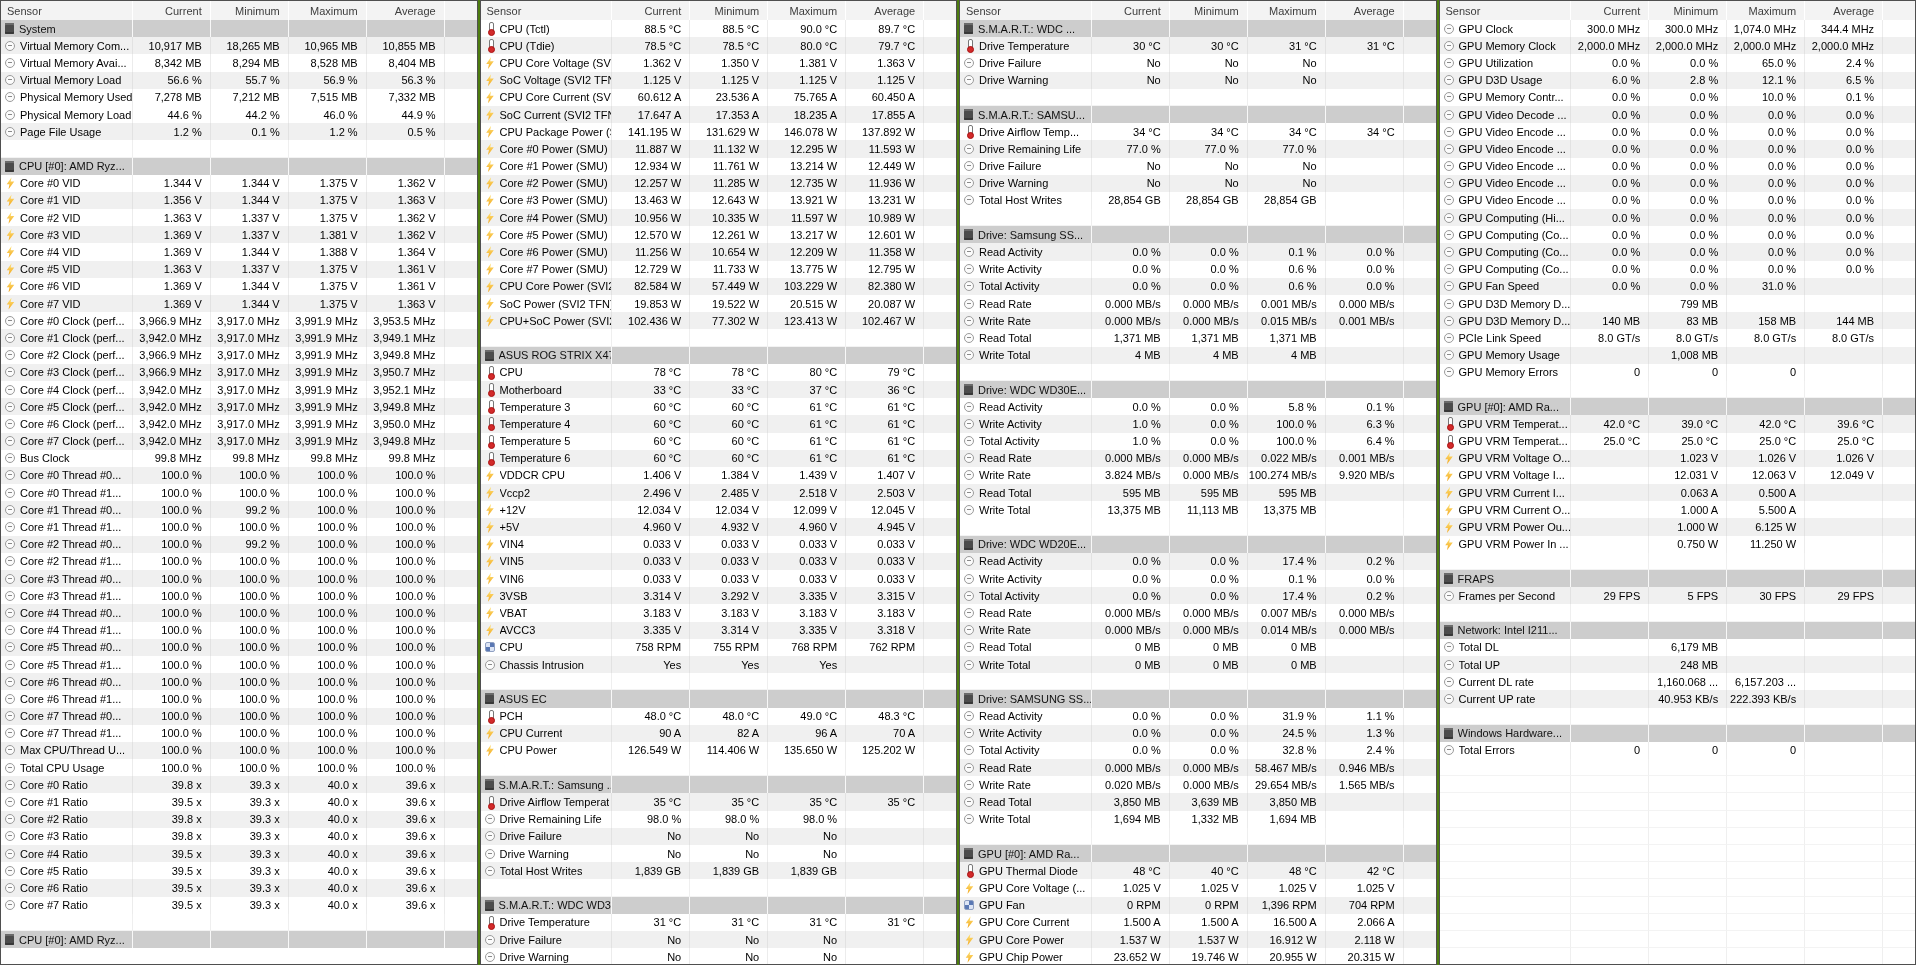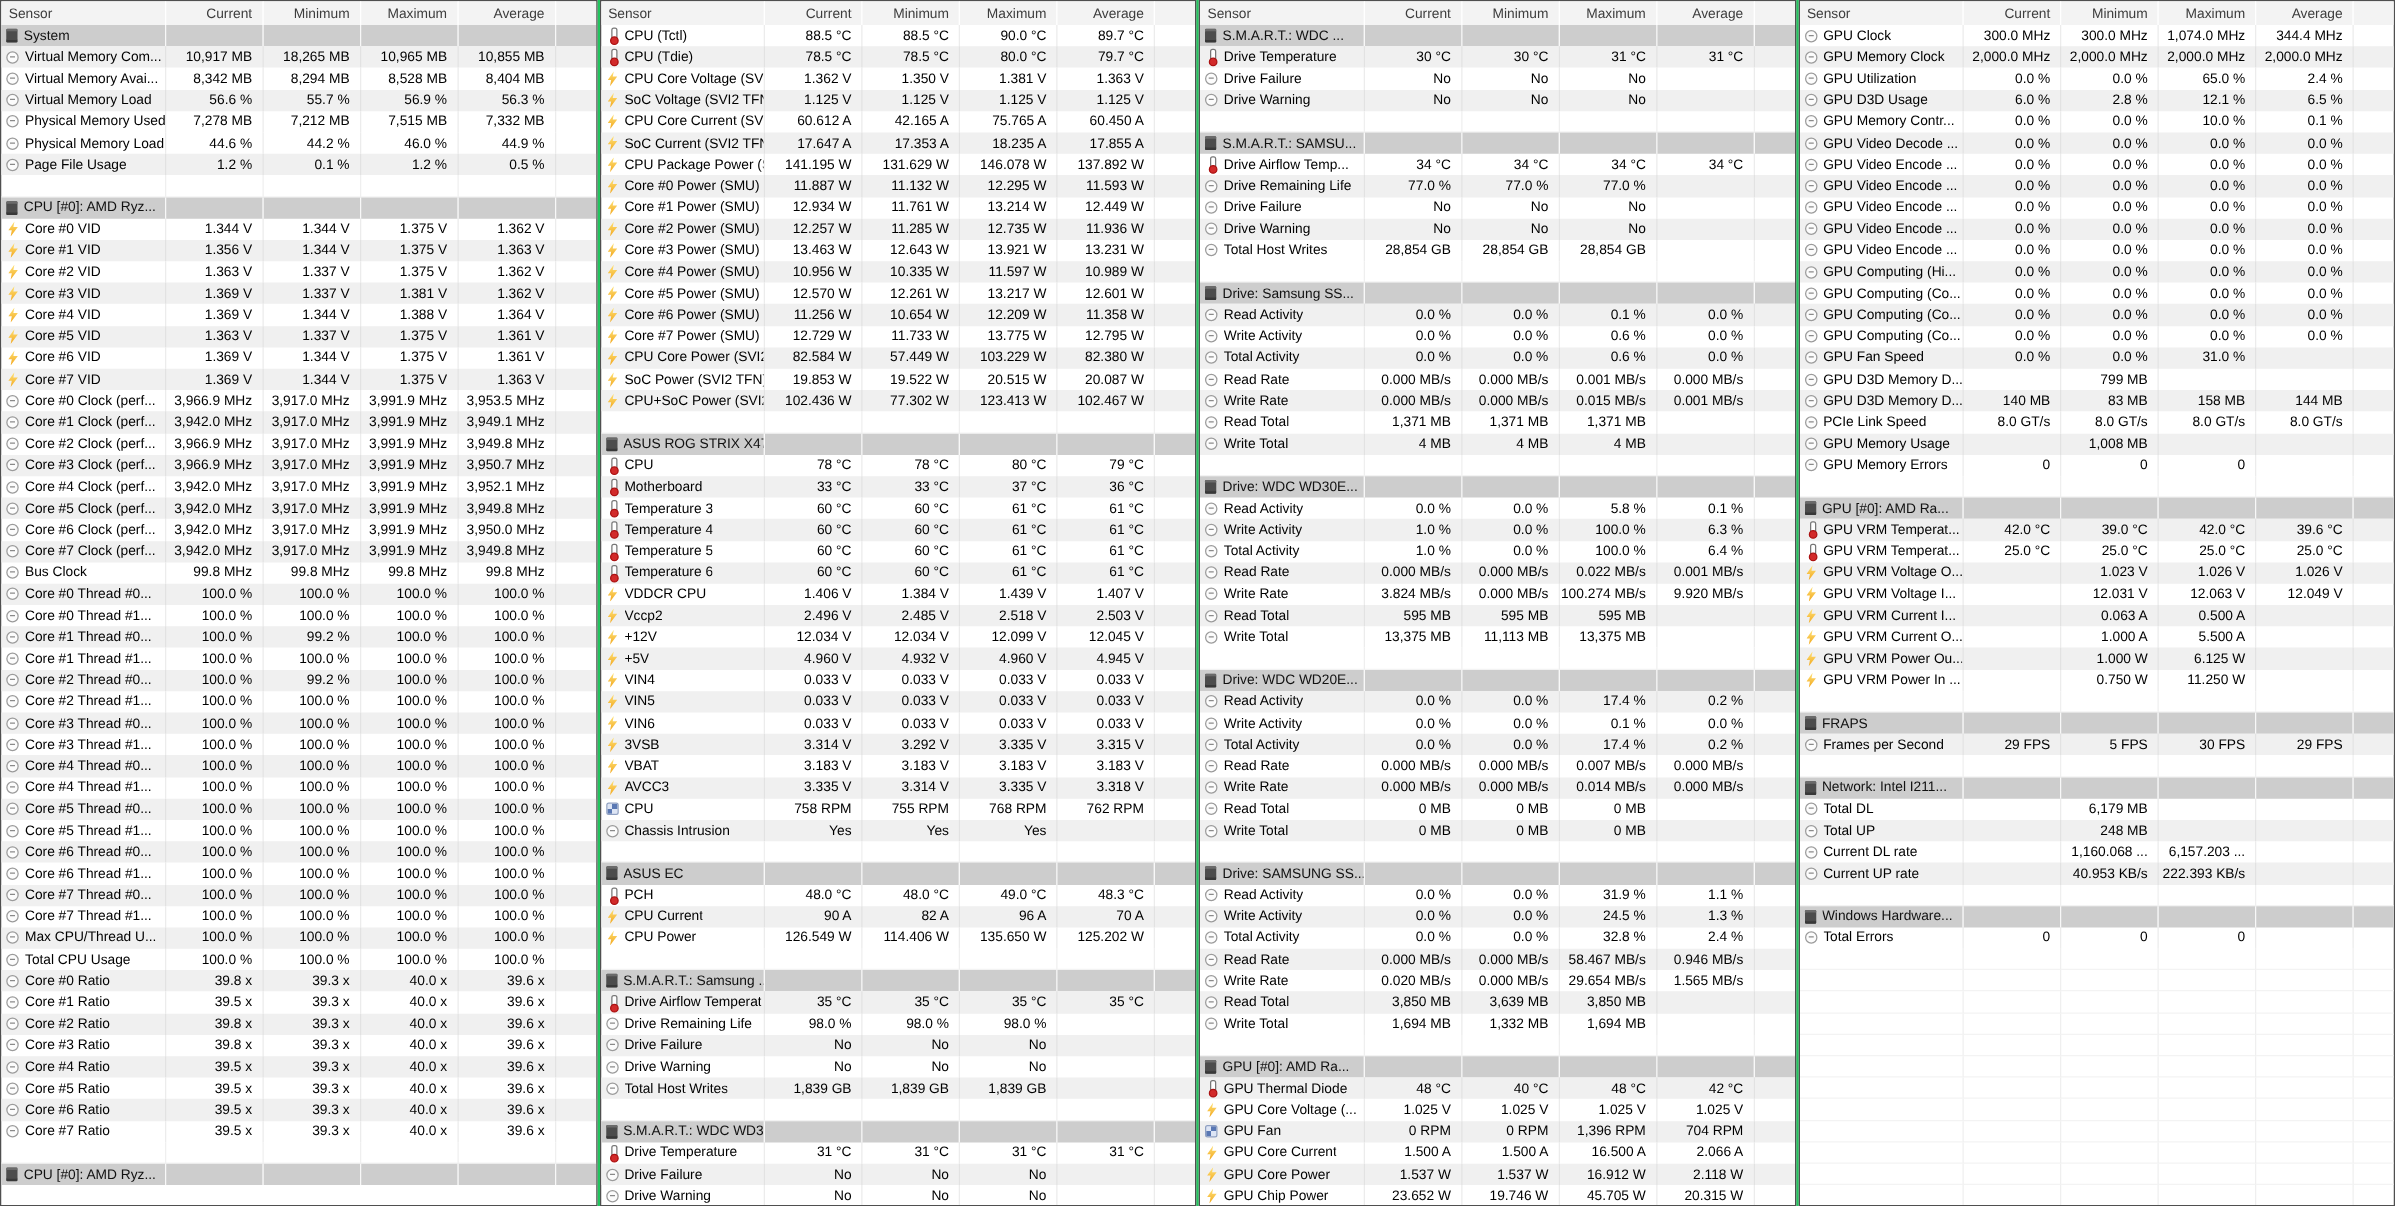--- a/index.html
+++ b/index.html
@@ -1,18 +1,18 @@
 <!DOCTYPE html>
 <html style="--stripe: #f0f0f0; --section-bg: #cdcdcd; --header-bg: #f3f3f3; --border: #4f4f4f; --bolt: #f2a71d; --temp: #d22a2a; --fan: #5a78b4;"><head>
 <meta charset="utf-8">
 <title>Sensor Status</title>
 <style>
   html,body{margin:0;padding:0;background:#fff;}
   body{font-family:"Liberation Sans",sans-serif;font-size:11px;color:#000;}
-  .wrap{width:1916px;height:965px;display:grid;grid-template-columns:repeat(4,1fr);column-gap:2px;box-sizing:border-box;background:#22c55e;}
+  .wrap{width:1916px;height:965px;display:grid;grid-template-columns:repeat(4,1fr);column-gap:2px;box-sizing:border-box;background:#4d7c0f;}
   .panel{border:1px solid var(--border,#4f4f4f);overflow:hidden;display:flex;flex-direction:column;background:#fff;box-sizing:border-box;}
   .row{display:grid;grid-template-columns:27.5% 16.4% 16.4% 16.4% 16.4% auto;flex:0 0 17.2px;height:17.2px;box-sizing:border-box;}
   .row.header{flex:0 0 19px;height:19px;}
   .cell{display:flex;align-items:center;overflow:hidden;white-space:nowrap;border-left:1px solid #ececec;box-sizing:border-box;}
   .cell:first-child{border-left:none;}
   .cell.name{padding-left:3px;}
   .cell.val{justify-content:flex-end;padding-right:8px;}
   .row.alt .cell{background:var(--stripe,#f0f0f0);border-left-color:#e2e2e2;}
   .row.header .cell{background:var(--header-bg,#f3f3f3);border-left-color:#fff;color:#3d3d3d;}
   .row.header .cell.name{padding-left:6px;}
@@ -684,21 +684,21 @@
         <div class="cell val">1.125 V</div>
         <div class="cell val">1.125 V</div>
         <div class="cell tail"></div>
       </div>
       <div class="row data">
         <div class="cell name">
           <div class="ic bolt"></div>
           <div class="label">CPU Core Current (SVI...</div>
         </div>
         <div class="cell val">60.612 A</div>
-        <div class="cell val">42.165 A</div>
+        <div class="cell val">23.536 A</div>
         <div class="cell val">75.765 A</div>
         <div class="cell val">60.450 A</div>
         <div class="cell tail"></div>
       </div>
       <div class="row data alt">
         <div class="cell name">
           <div class="ic bolt"></div>
           <div class="label">SoC Current (SVI2 TFN)</div>
         </div>
         <div class="cell val">17.647 A</div>
@@ -1820,21 +1820,21 @@
         <div class="cell val">2.118 W</div>
         <div class="cell tail"></div>
       </div>
       <div class="row data">
         <div class="cell name">
           <div class="ic bolt"></div>
           <div class="label">GPU Chip Power</div>
         </div>
         <div class="cell val">23.652 W</div>
         <div class="cell val">19.746 W</div>
-        <div class="cell val">45.705 W</div>
+        <div class="cell val">20.955 W</div>
         <div class="cell val">20.315 W</div>
         <div class="cell tail"></div>
       </div>
     </div>
   <div class="panel">
       <div class="row header">
         <div class="cell name">Sensor</div>
         <div class="cell val">Current</div>
         <div class="cell val">Minimum</div>
         <div class="cell val">Maximum</div>

